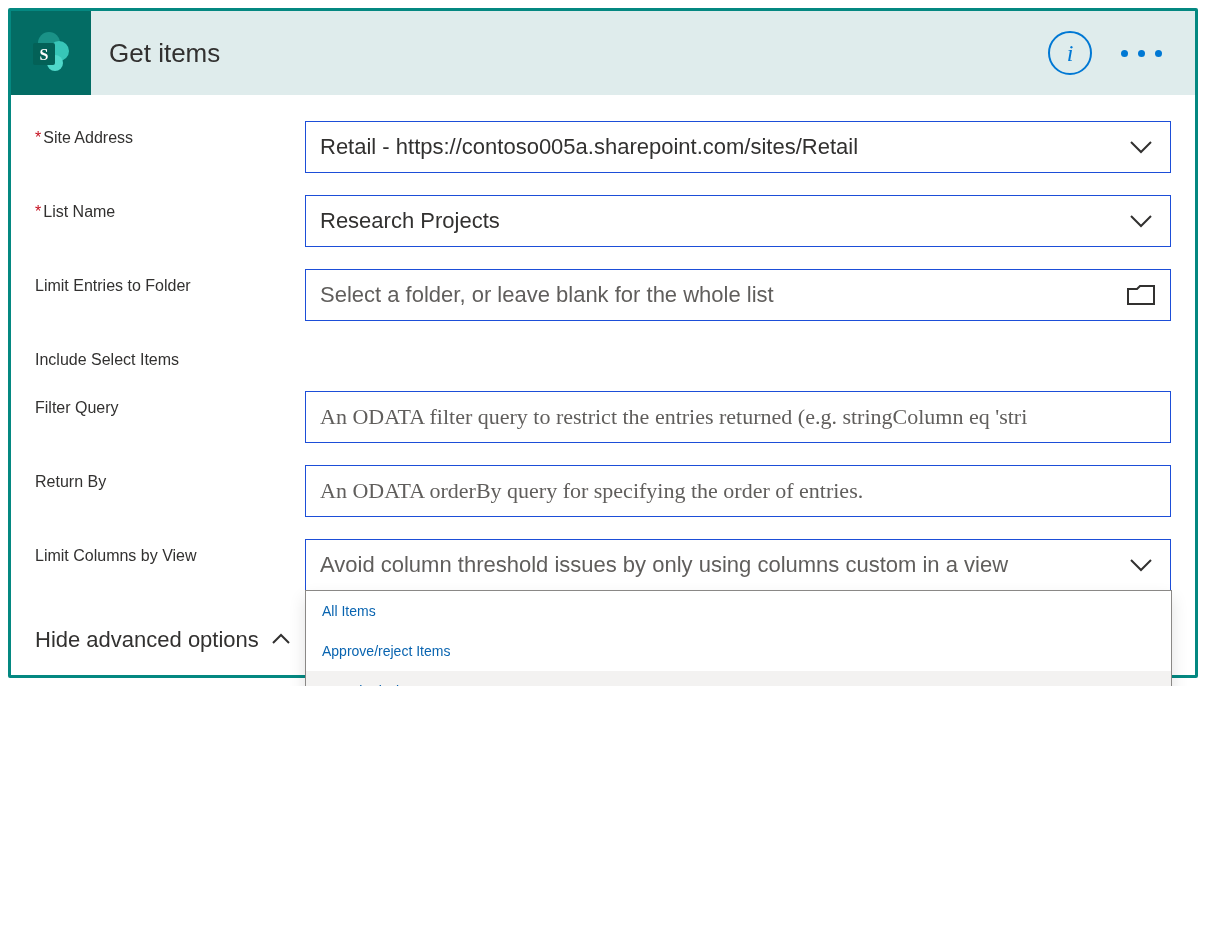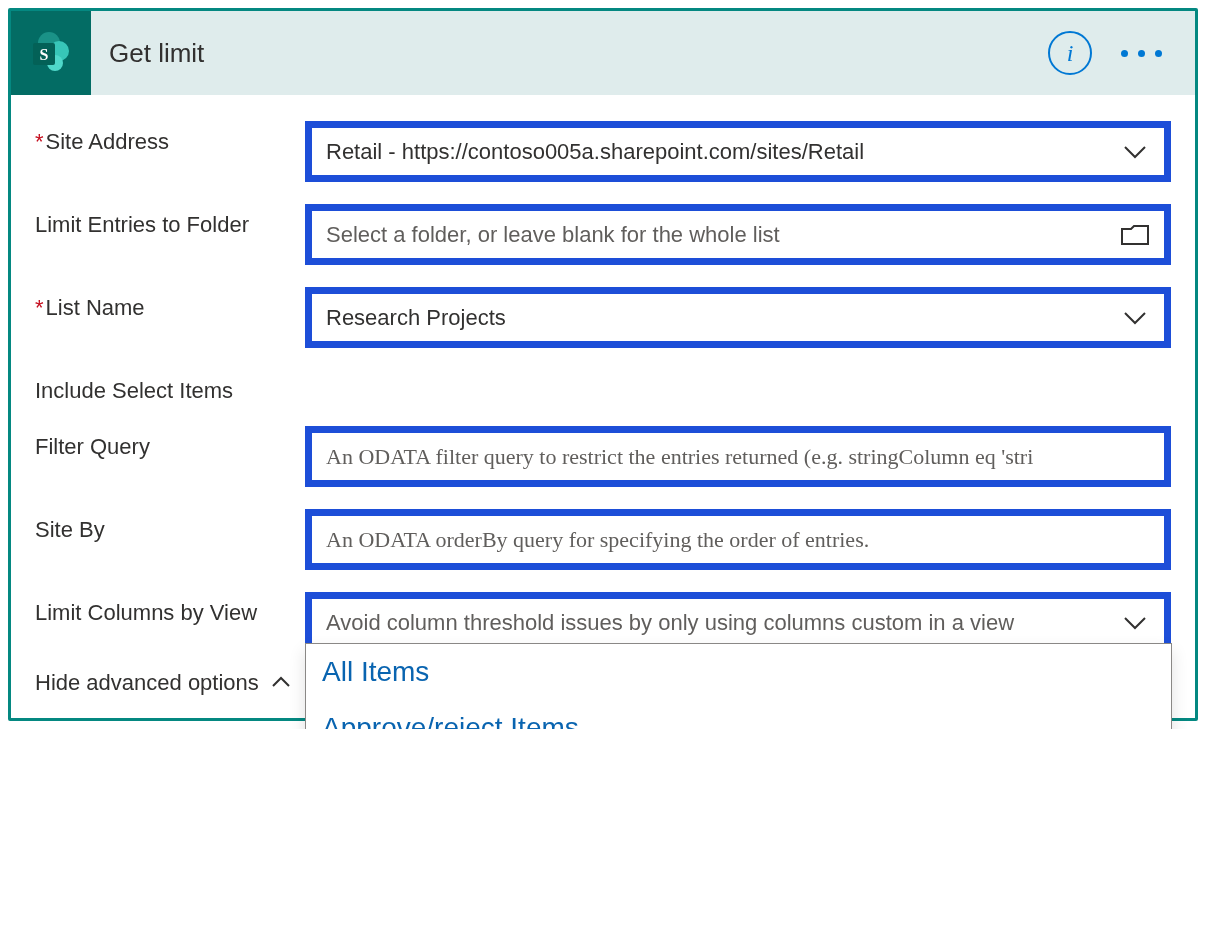--- a/index.html
+++ b/index.html
@@ -77,33 +77,33 @@
   }
   .row {
     display: flex;
     align-items: flex-start;
     margin-bottom: 22px;
   }
   .label {
     width: 270px;
     flex-shrink: 0;
     padding-top: 8px;
-    font-size: 22px;
+    font-size: 16px;
     color: #323130;
   }
   .req { color: #c50f1f; margin-right: 2px; }
   .field {
     flex: 1;
     position: relative;
   }
   .input, .select {
     width: 100%;
-    border: 7px solid #1d4ed8;
+    border: 1px solid #1d4ed8;
     background: #fff;
-    height: 61px;
+    height: 52px;
     padding: 0 14px;
     font-size: 22px;
     font-family: inherit;
     color: #323130;
     display: flex;
     align-items: center;
     cursor: pointer;
   }
   .input input {
     border: none;
@@ -146,21 +146,21 @@
     top: 51px;
     left: 0;
     right: -1px;
     background: #fff;
     border: 1px solid #8a8886;
     z-index: 10;
     box-shadow: 0 8px 16px rgba(0,0,0,0.12);
   }
   .dropdown-item {
     padding: 12px 16px;
-    font-size: 28px;
+    font-size: 14px;
     color: #0964b0;
     cursor: pointer;
     position: relative;
     display: flex;
     align-items: center;
   }
   .dropdown-item.hover { background: #f3f2f1; }
   .cursor-icon {
     position: absolute;
     right: 200px;
@@ -175,21 +175,21 @@
   <div class="header">
     <div class="header-icon">
       <svg width="48" height="48" viewBox="0 0 48 48">
         <circle cx="22" cy="14" r="11" fill="#1a9287"></circle>
         <circle cx="32" cy="22" r="10" fill="#37c6b8"></circle>
         <circle cx="28" cy="34" r="8" fill="#4fd8ca"></circle>
         <rect x="6" y="14" width="22" height="22" rx="2" fill="#036157"></rect>
         <text x="17" y="31" text-anchor="middle" fill="#fff" font-size="16" font-family="Segoe UI" font-weight="600">S</text>
       </svg>
     </div>
-    <div class="header-title">Get limit</div>
+    <div class="header-title">Get items</div>
     <div class="info-btn">i</div>
     <div class="more-btn">
       <span></span>
         <span></span>
         <span></span>
     </div>
   </div>
 
   <div class="body">
 
@@ -201,71 +201,71 @@
           <div class="chevron">
             <svg width="24" height="14" viewBox="0 0 24 14" fill="none">
                 <path d="M2 2 L12 12 L22 2" stroke-width="2"></path>
               </svg>
           </div>
         </div>
       </div>
     </div>
 
     <div class="row">
+      <div class="label"><span class="req">*</span><span>List Name</span></div>
+      <div class="field">
+        <div class="select">
+          <div class="text-fill">Research Projects</div>
+          <div class="chevron">
+            <svg width="24" height="14" viewBox="0 0 24 14" fill="none">
+                <path d="M2 2 L12 12 L22 2" stroke-width="2"></path>
+              </svg>
+          </div>
+        </div>
+      </div>
+    </div>
+
+    <div class="row">
       <div class="label">Limit Entries to Folder</div>
       <div class="field">
         <div class="select">
           <div class="text-fill placeholder">Select a folder, or leave blank for the whole list</div>
           <div class="folder-icon">
             <svg width="30" height="24" viewBox="0 0 30 24" fill="none">
                 <path d="M2 6 L11 6 L14 3 L28 3 L28 21 L2 21 Z" stroke="#323130" stroke-width="2" fill="none"></path>
               </svg>
           </div>
         </div>
       </div>
     </div>
 
     <div class="row">
-      <div class="label"><span class="req">*</span><span>List Name</span></div>
-      <div class="field">
-        <div class="select">
-          <div class="text-fill">Research Projects</div>
-          <div class="chevron">
-            <svg width="24" height="14" viewBox="0 0 24 14" fill="none">
-                <path d="M2 2 L12 12 L22 2" stroke-width="2"></path>
-              </svg>
-          </div>
-        </div>
-      </div>
-    </div>
-
-    <div class="row">
       <div class="label">Include Select Items</div>
     </div>
 
     <div class="row">
       <div class="label">Filter Query</div>
       <div class="field">
         <div class="input">
           <input type="text" placeholder="An ODATA filter query to restrict the entries returned (e.g. stringColumn eq 'stri" style="">
         </div>
       </div>
     </div>
 
     <div class="row">
-      <div class="label">Site By</div>
+      <div class="label">Return By</div>
       <div class="field">
         <div class="input">
           <input type="text" placeholder="An ODATA orderBy query for specifying the order of entries." style="">
         </div>
       </div>
     </div>
 
 
-    <div class="row" style="margin-bottom:1px">
+    <div class="row" style="margin-bottom:20px">
       <div class="label">Limit Columns by View</div>
       <div class="field">
         <div class="select">
           <div class="text-fill placeholder">Avoid column threshold issues by only using columns custom in a view</div>
           <div class="chevron">
             <svg width="24" height="14" viewBox="0 0 24 14" fill="none">
                 <path d="M2 2 L12 12 L22 2" stroke-width="2"></path>
               </svg>
           </div>
         </div>

